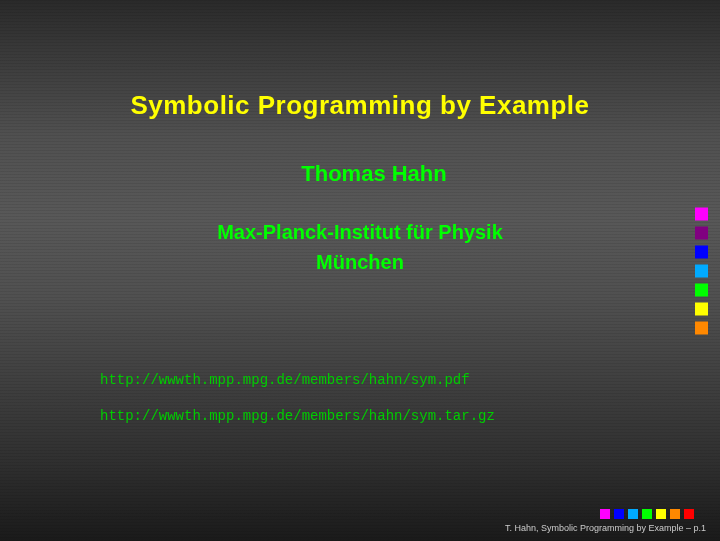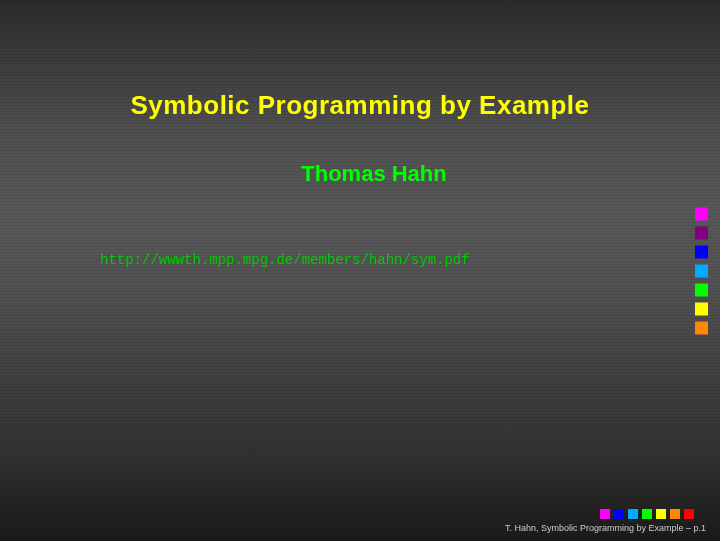--- a/index.html
+++ b/index.html
@@ -159,23 +159,28 @@
   </style>
 </head>
 <body>
 
 <div class="slide">
   <div class="content">
     <div class="title">Symbolic Programming by Example</div>
 
     <div class="author">Thomas Hahn</div>
 
+    <div class="institute">
+      <div>Max-Planck-Institut für Physik</div>
+      <div>München</div>
+    </div>
 
     <div class="links">
       <span class="link">http://wwwth.mpp.mpg.de/members/hahn/sym.pdf</span>
+      <span class="link">http://wwwth.mpp.mpg.de/members/hahn/sym.tar.gz</span>
     </div>
   </div>
 
   <div class="side-squares" id="side-sq">
       <div class="sq" style="background: rgb(255, 0, 255);"></div>
       <div class="sq" style="background: rgb(128, 0, 128);"></div>
       <div class="sq" style="background: rgb(0, 0, 255);"></div>
       <div class="sq" style="background: rgb(0, 170, 255);"></div>
       <div class="sq" style="background: rgb(0, 255, 0);"></div>
       <div class="sq" style="background: rgb(255, 255, 0);"></div>

